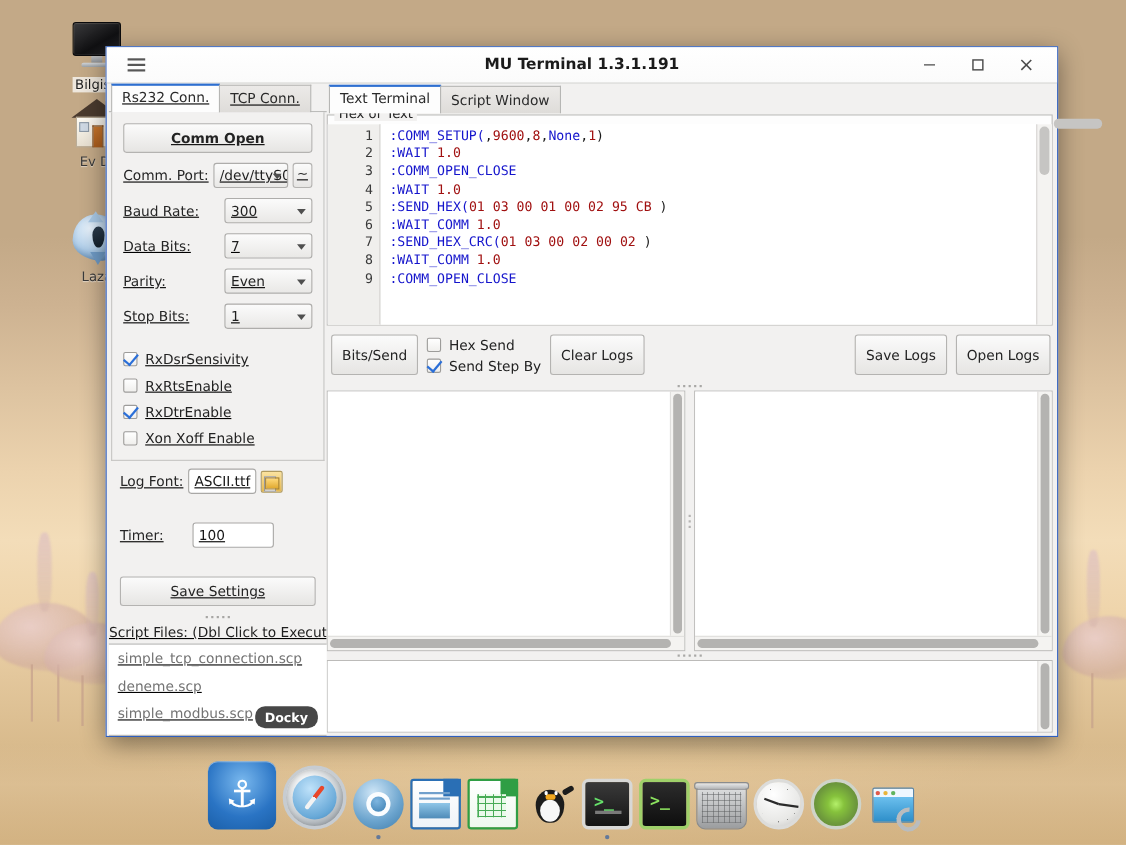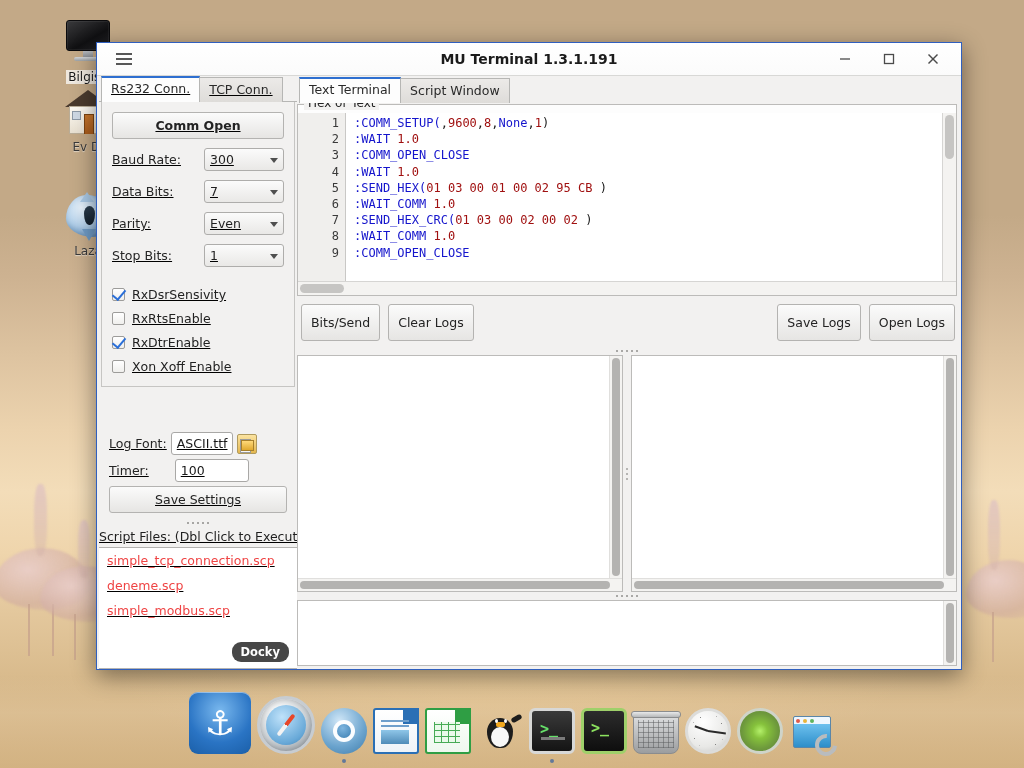--- a/index.html
+++ b/index.html
@@ -278,21 +278,21 @@
     content:"";
     position:absolute; left:2px; top:-2px;
     width:6px; height:11px;
     border: solid #2b6fd8;
     border-width: 0 2.5px 2.5px 0;
     transform: rotate(40deg);
   }
 
   .leftspacer { flex: 1 1 auto; min-height: 0; }
 
-  #left-bottom { padding: 0 10px 6px 10px; display:flex; flex-direction:column; gap:4px; }
+  #left-bottom { padding: 0 10px 6px 10px; display:flex; flex-direction:column; gap:26px; }
   .txtin {
     background: #ffffff;
     border: 1px solid #a9a8a6;
     border-radius: 3px;
     font-size: 12.5px;
     color:#181818;
     height: 23px; line-height: 21px;
     padding: 0 5px;
   }
   .folder-btn {
@@ -327,21 +327,21 @@
   #script-list {
     background:#fff;
     border: 1px solid #b4b3b1;
     border-left: none; border-right: none;
     flex: 1 1 auto;
     min-height: 0;
     overflow: hidden;
     position: relative;
   }
   .script-item {
-    font-size: 12.5px; color:#ef4444;
+    font-size: 12.5px; color:#737373;
     padding: 5px 8px;
     cursor: pointer;
   }
 
   #docky-badge {
     position: absolute;
     right: 8px; bottom: 6px;
     background: rgba(57,57,57,0.93);
     color:#fff; font-size: 11.5px; font-weight: bold;
     padding: 3px 9px;
@@ -357,21 +357,21 @@
     padding-right: 4px;
   }
   #editor-frame {
     margin: 2px 0 0 0;
     border: 1px solid #bcbbb9;
     background: #fdfdfd;
     padding: 0;
     position: relative;
     flex: none;
     height: 192px;
-    display:flex; flex-direction:column;
+    display:flex; flex-direction:row;
   }
   .grp-title {
     position:absolute; top:-9px; left:6px;
     background:#f2f1f0; padding: 0 4px;
     font-size: 12px; color:#232323;
   }
 
   #editor-inner {
     flex: 1;
     display: flex;
@@ -758,20 +758,28 @@
       <div id="left-pane">
 
         <div class="tabstrip">
           <div class="tab active">Rs232 Conn.</div>
           <div class="tab">TCP Conn.</div>
         </div>
 
         <div id="rs232-panel">
           <div class="btn btn-bold">Comm Open</div>
 
+          <div class="frow">
+            <span class="flabel">Comm. Port:</span>
+            <div class="sel sel-port">
+              <span>/dev/ttyS0</span>
+              <span class="chev"></span>
+            </div>
+            <div class="btn tilde-btn">~</div>
+          </div>
 
           <div class="frow">
             <span class="flabel">Baud Rate:</span>
             <span class="grow"></span>
             <div class="sel sel-w">
               <span>300</span>
               <span class="chev"></span>
             </div>
           </div>
 
@@ -881,20 +889,30 @@
               <div class="thumb"></div>
             </div>
           </div>
           <div id="ed-hscroll">
             <div class="thumb"></div>
           </div>
         </div>
 
         <div id="toolbar">
           <div class="btn" style="padding:10px 9px">Bits/Send</div>
+          <div class="tb-checks">
+            <div class="checkrow">
+              <span class="cbox"></span>
+              <span>Hex Send</span>
+            </div>
+            <div class="checkrow">
+              <span class="cbox checked"></span>
+              <span>Send Step By</span>
+            </div>
+          </div>
           <div class="btn" style="padding:10px 9px">Clear Logs</div>
           <div class="btn" style="margin-left:auto; padding:10px 9px">Save Logs</div>
           <div class="btn" style="padding:10px 9px">Open Logs</div>
         </div>
 
         <div class="hsplit">
             <i></i>
             <i></i>
             <i></i>
             <i></i>

